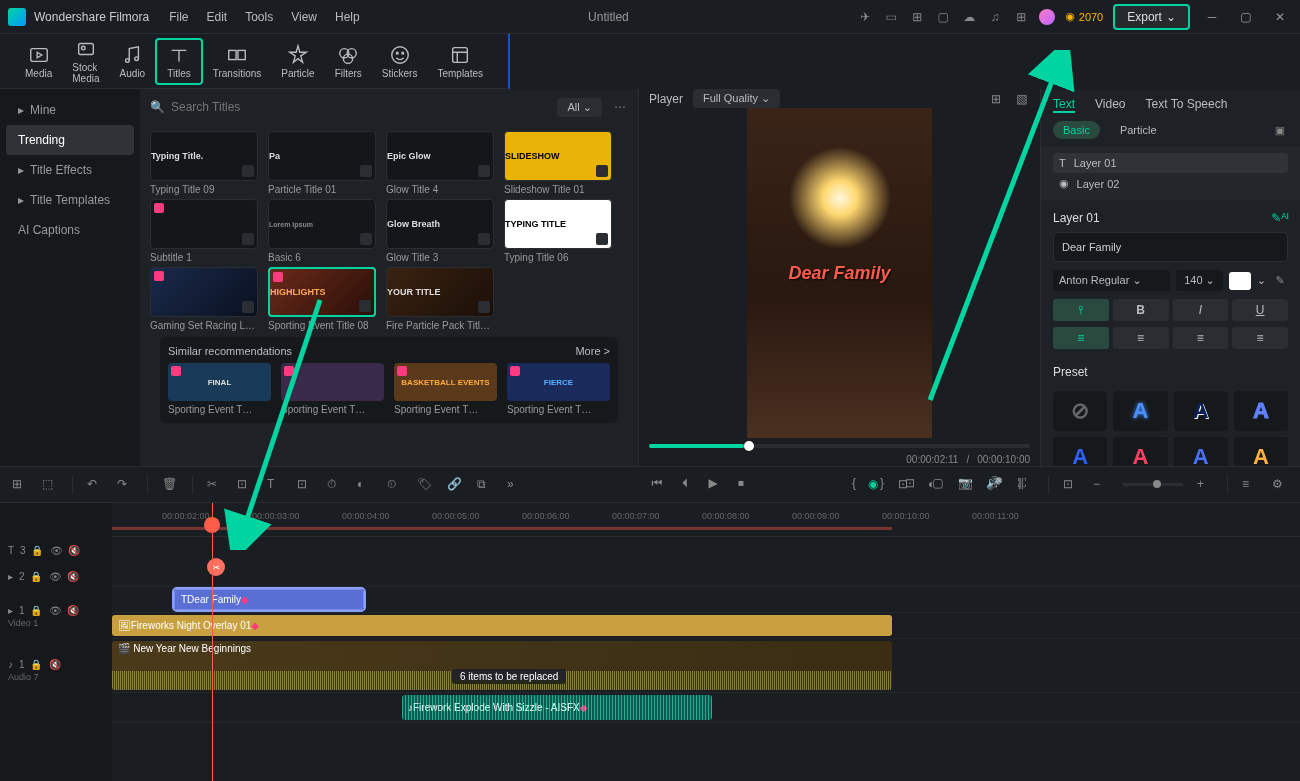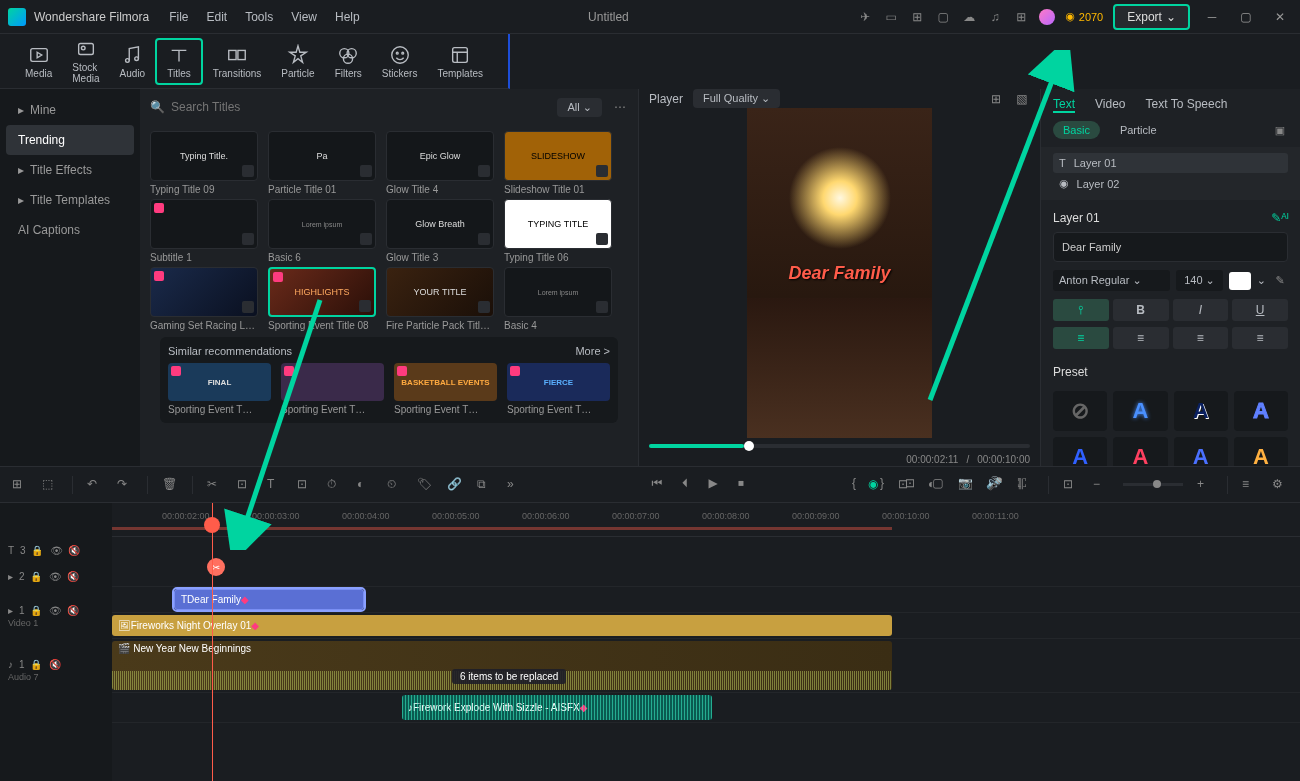--- a/index.html
+++ b/index.html
@@ -29,21 +29,21 @@
 .sidebar-item.active { background: #2f3338; color: #fff; }
 
 .browser { flex: 1; background: #1e2125; display: flex; flex-direction: column; }
 .browser-header { height: 36px; display: flex; align-items: center; padding: 0 10px; gap: 10px; }
 .search-box { flex: 1; display: flex; align-items: center; gap: 6px; color: #666; }
 .search-input { background: transparent; border: none; color: #999; outline: none; font-size: 12px; }
 .dropdown { background: #2a2d32; padding: 3px 10px; border-radius: 4px; font-size: 11px; cursor: pointer; }
 .grid { padding: 6px 10px; overflow-y: auto; }
 .grid-row { display: flex; gap: 10px; margin-bottom: 4px; }
 .grid-item { width: 108px; }
-.thumb { width: 108px; height: 50px; background: #14171a; border-radius: 4px; display: flex; align-items: center; justify-content: center; color: #ddd; font-size: 9px; font-weight: normal; position: relative; border: 1px solid #2a2d32; }
+.thumb { width: 108px; height: 50px; background: #14171a; border-radius: 4px; display: flex; align-items: center; color: #ddd; font-size: 9px; font-weight: bold; position: relative; border: 1px solid #2a2d32; }
 .thumb.selected { border: 2px solid #00d4a0; }
 .gem { position: absolute; top: 3px; left: 3px; width: 10px; height: 10px; background: #ff3b7f; border-radius: 2px; }
 .dl { position: absolute; bottom: 3px; right: 3px; width: 12px; height: 12px; background: #2a2d32; border-radius: 2px; }
 .grid-label { font-size: 10px; color: #999; padding: 3px 0 0; white-space: nowrap; overflow: hidden; text-overflow: ellipsis; }
 .similar-box { margin: 6px 10px; background: #16191c; border-radius: 6px; padding: 8px; }
 .similar-header { display: flex; justify-content: space-between; margin-bottom: 6px; font-size: 11px; }
 .similar-grid { display: flex; gap: 10px; }
 .sim-item { flex: 1; }
 .sim-thumb { height: 38px; background: #1a1d21; border-radius: 4px; position: relative; display: flex; align-items: center; justify-content: center; font-size: 8px; color: #ddd; font-weight: bold; }
 
@@ -259,21 +259,21 @@
               <div class="grid-label">Particle Title 01</div>
             </div>
           <div class="grid-item">
               <div class="thumb">
                 <span>Epic Glow</span>
                 <div class="dl"></div>
               </div>
               <div class="grid-label">Glow Title 4</div>
             </div>
           <div class="grid-item">
-              <div class="thumb" style="background:#a16207;color:#000">
+              <div class="thumb" style="background:#eab308;color:#000">
                 <span>SLIDESHOW</span>
                 <div class="dl"></div>
               </div>
               <div class="grid-label">Slideshow Title 01</div>
             </div>
         </div>
         <div class="grid-row">
           <div class="grid-item">
               <div class="thumb">
                 <div class="gem"></div>
@@ -318,27 +318,20 @@
                 <div class="dl"></div>
               </div>
               <div class="grid-label">Sporting Event Title 08</div>
             </div>
           <div class="grid-item">
               <div class="thumb" style="background:linear-gradient(135deg,#3a2210,#1a0f08)">
                 <span>YOUR TITLE</span>
                 <div class="dl"></div>
               </div>
               <div class="grid-label">Fire Particle Pack Title …</div>
-            </div>
-          <div class="grid-item">
-              <div class="thumb">
-                <span style="font-size:7px;color:#888">Lorem ipsum</span>
-                <div class="dl"></div>
-              </div>
-              <div class="grid-label">Basic 4</div>
             </div>
         </div>
         <div class="similar-box">
           <div class="similar-header">
               <span>Similar recommendations</span>
               <span>More &gt;</span>
             </div>
           <div class="similar-grid">
             <div class="sim-item">
                 <div class="sim-thumb" style="background:#1a3a5a">

